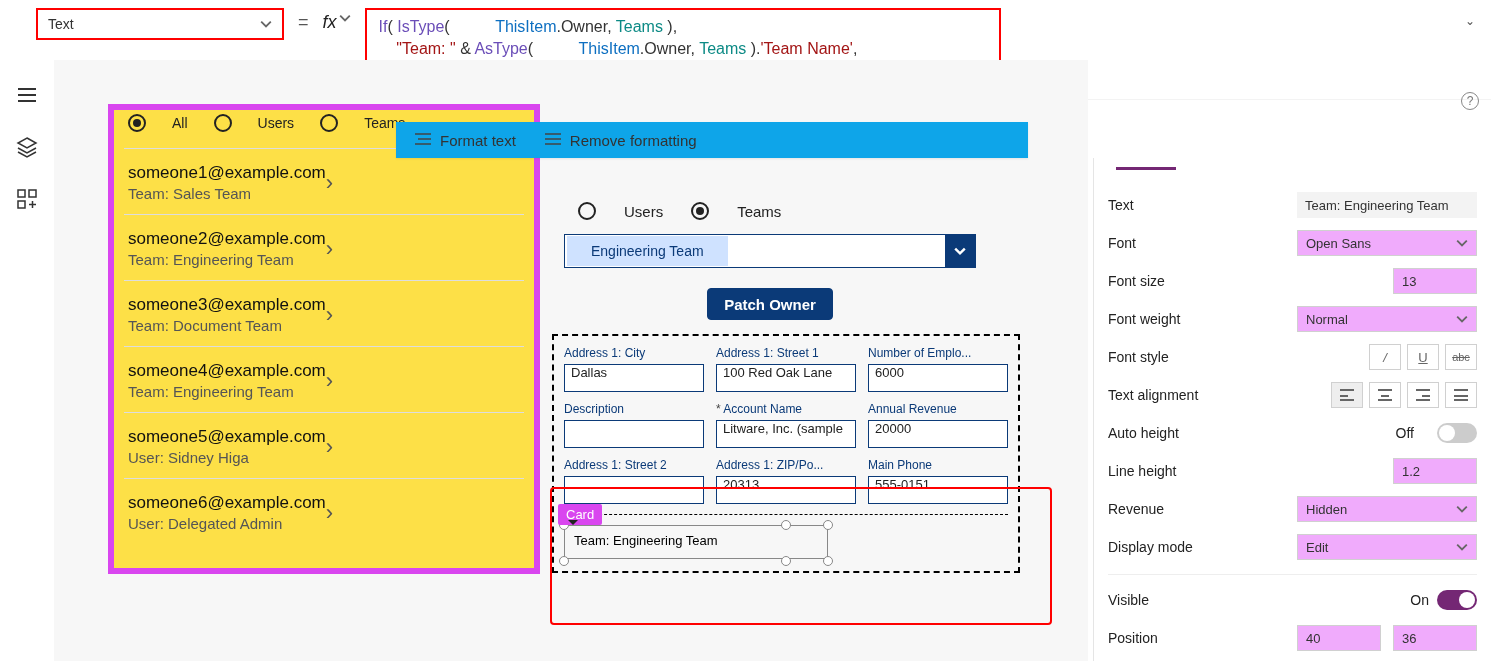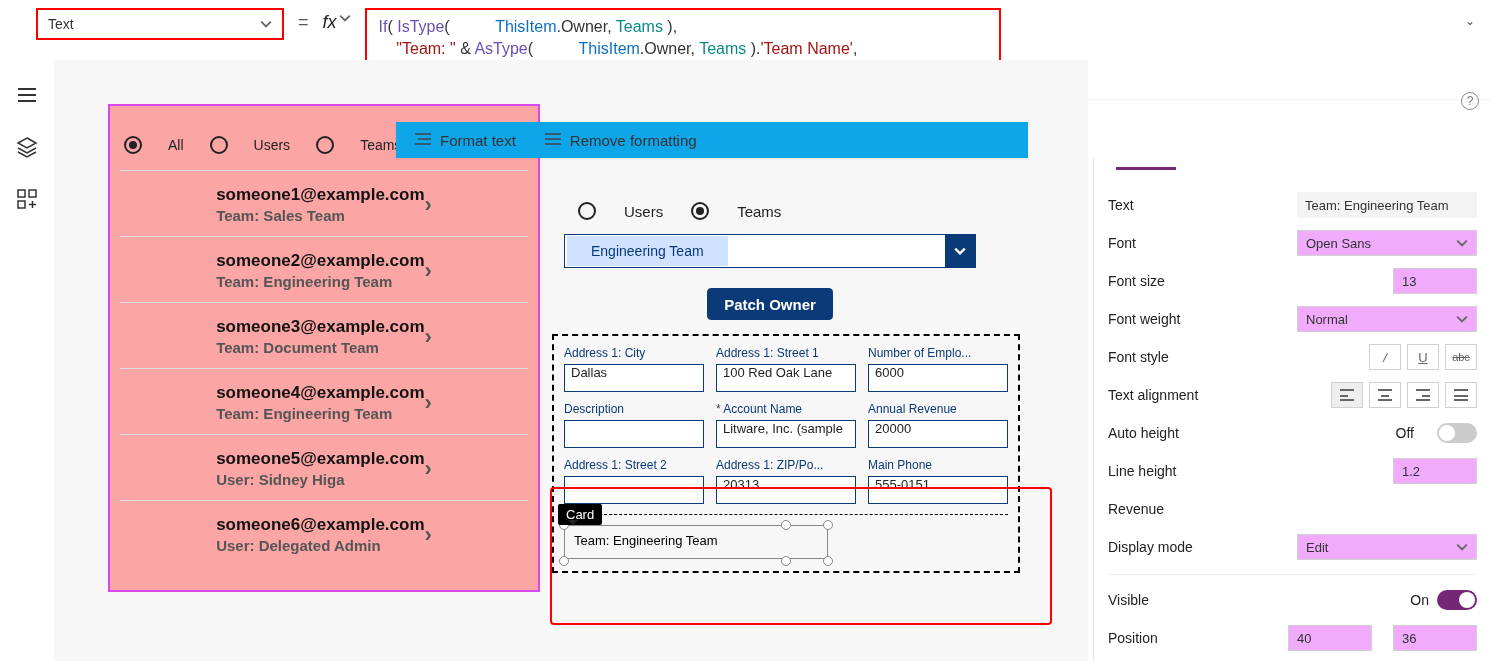--- a/index.html
+++ b/index.html
@@ -27,26 +27,26 @@
 .fmt-icon { display: inline-block; }
 
 
 .rail { position: absolute; left: 0; top: 60px; width: 54px; height: 601px; background: #fff; display: flex; flex-direction: column; align-items: center; gap: 30px; padding-top: 24px; }
 .rail div { width: 22px; height: 22px; color: #333; }
 
 
 .canvas { position: absolute; left: 54px; top: 60px; width: 1034px; height: 601px; background: #f7f7f7; padding: 44px 22px; }
 
 
-.gallery-wrap { position: absolute; left: 54px; top: 44px; width: 432px; background: #fca5a5; border: 2px solid #d946ef; padding: 26px 10px 0 10px; }
+.gallery-wrap { position: absolute; left: 54px; top: 44px; width: 432px; background: #fde047; border: 6px solid #d946ef; padding: 0 10px 0 10px; }
 .gal-filters { display: flex; gap: 26px; align-items: center; font-size: 14px; color: #222; padding: 4px 4px 16px 4px; }
 .radio { width: 18px; height: 18px; border: 2px solid #222; border-radius: 50%; display: inline-flex; align-items: center; justify-content: center; }
 .radio.sel::after { content: ""; width: 8px; height: 8px; background: #222; border-radius: 50%; }
 .gal-body { height: 420px; overflow-y: auto; }
-.gal-item { border-top: 1px solid #ddd; padding: 14px 4px 12px 4px; display: flex; justify-content: center; align-items: center; font-weight: bold; }
+.gal-item { border-top: 1px solid #ddd; padding: 14px 4px 12px 4px; display: flex; justify-content: flex-start; align-items: center; }
 .gal-txt .t1 { font-size: 17px; color: #111; }
 .gal-txt .t2 { font-size: 15px; color: #555; margin-top: 2px; }
 .gal-chev { font-size: 22px; color: #555; }
 
 
 .detail { position: absolute; left: 498px; top: 134px; width: 480px; }
 .det-top-radios { display: flex; gap: 28px; align-items: center; font-size: 15px; color: #222; margin: 8px 0 14px 26px; }
 .dd-select { border: 1.5px solid #0b3a78; height: 34px; width: 412px; display: flex; align-items: center; justify-content: space-between; margin-left: 12px; background: #fff; }
 .dd-select .dd-text { background: #cfe2ff; padding: 7px 24px; font-size: 14px; color: #0b3a78; margin-left: 2px; }
 .dd-select .dd-btn { width: 30px; height: 100%; background: #0b3a78; display: flex; align-items: center; justify-content: center; }
@@ -55,21 +55,21 @@
 
 .form-outer { border: 2px dashed #000; padding: 10px; width: 468px; margin-top: 0; }
 .form-grid { display: grid; grid-template-columns: 1fr 1fr 1fr; gap: 10px 12px; }
 .f-cell .f-lab { font-size: 12px; color: #0b3a78; margin-bottom: 4px; display: block; white-space: nowrap; overflow: hidden; text-overflow: ellipsis; }
 .f-cell .f-in  { border: 1.5px solid #0b3a78; height: 28px; width: 100%; padding: 0 6px; font-size: 13px; color: #222; background: #fff; }
 .req::before { content: "* "; color: #444; }
 
 .red-box { position: absolute; border: 2px solid red; border-radius: 4px; pointer-events: none; }
 .red-card { left: 496px; top: 427px; width: 502px; height: 138px; }
 
-.tooltip { position: absolute; left: 504px; top: 444px; background: #000000; color: #fff; font-size: 13px; padding: 3px 8px; border-radius: 2px; z-index: 4; }
+.tooltip { position: absolute; left: 504px; top: 444px; background: #d946ef; color: #fff; font-size: 13px; padding: 3px 8px; border-radius: 2px; z-index: 4; }
 .tooltip::after { content: ""; position: absolute; left: 10px; bottom: -5px; border: 5px solid transparent; border-top-color: #222; }
 .handle { position: absolute; width: 10px; height: 10px; border: 1px solid #888; background: #fff; border-radius: 50%; }
 
 
 .props { position: absolute; right: 0; top: 158px; width: 398px; height: 503px; background: #fff; border-left: 1px solid #e5e5e5; padding: 6px 14px; }
 .underline-tab { border-bottom: 3px solid #742774; width: 60px; height: 6px; margin-left: 8px; margin-bottom: 16px; }
 .prow { display: flex; align-items: center; justify-content: space-between; height: 38px; font-size: 14px; color: #222; }
 .pval-box { border: 1px solid #d0d0d0; height: 26px; padding: 0 8px; display: flex; align-items: center; font-size: 13px; color: #333; background: #f0abfc; }
 .pval-box.wide { width: 180px; justify-content: space-between; }
 .pval-box.ro  { width: 180px; background: #f3f3f3; border: none; }
@@ -82,21 +82,21 @@
 .btngrp { display: flex; gap: 6px; }
 .btngrp .bg { width: 32px; height: 26px; border: 1px solid #d0d0d0; display: flex; align-items: center; justify-content: center; font-size: 13px; color: #666; font-style: italic; }
 .btngrp .bg.sel { background: #eee; }
 .align-ic { width: 14px; height: 12px; border-top: 2px solid #666; border-bottom: 2px solid #666; position: relative; }
 .align-ic::after { content: ""; position: absolute; top: 4px; height: 2px; background: #666; }
 .al-l::after { left: 0; width: 8px; }
 .al-c::after { left: 3px; width: 8px; }
 .al-r::after { right: 0; width: 8px; }
 .al-j::after { left: 0; width: 14px; }
 .hr { border: none; border-top: 1px solid #eee; margin: 8px 0 6px 0; }
-.twocol { display: flex; gap: 21px; }
+.twocol { display: flex; gap: 12px; }
 </style>
 </head>
 <body>
 
 <div class="topbar">
   <div class="prop-dd">
     <span>Text</span>
     <svg class="chev" viewBox="0 0 10 10">
         <path d="M1 3l4 4 4-4" stroke="#666" fill="none" stroke-width="1.5"></path>
       </svg>
@@ -355,20 +355,26 @@
     </div>
   </div>
   <div class="prow">
     <span>Line height</span>
     <div class="pval-box sm">
         <span>1.2</span>
       </div>
   </div>
   <div class="prow">
     <span>Revenue</span>
+    <div class="pval-box wide">
+        <span>Hidden</span>
+        <svg class="chev" viewBox="0 0 10 10">
+          <path d="M1 3l4 4 4-4" stroke="#666" fill="none" stroke-width="1.5"></path>
+        </svg>
+      </div>
   </div>
   <div class="prow">
     <span>Display mode</span>
     <div class="pval-box wide">
         <span>Edit</span>
         <svg class="chev" viewBox="0 0 10 10">
           <path d="M1 3l4 4 4-4" stroke="#666" fill="none" stroke-width="1.5"></path>
         </svg>
       </div>
   </div>

